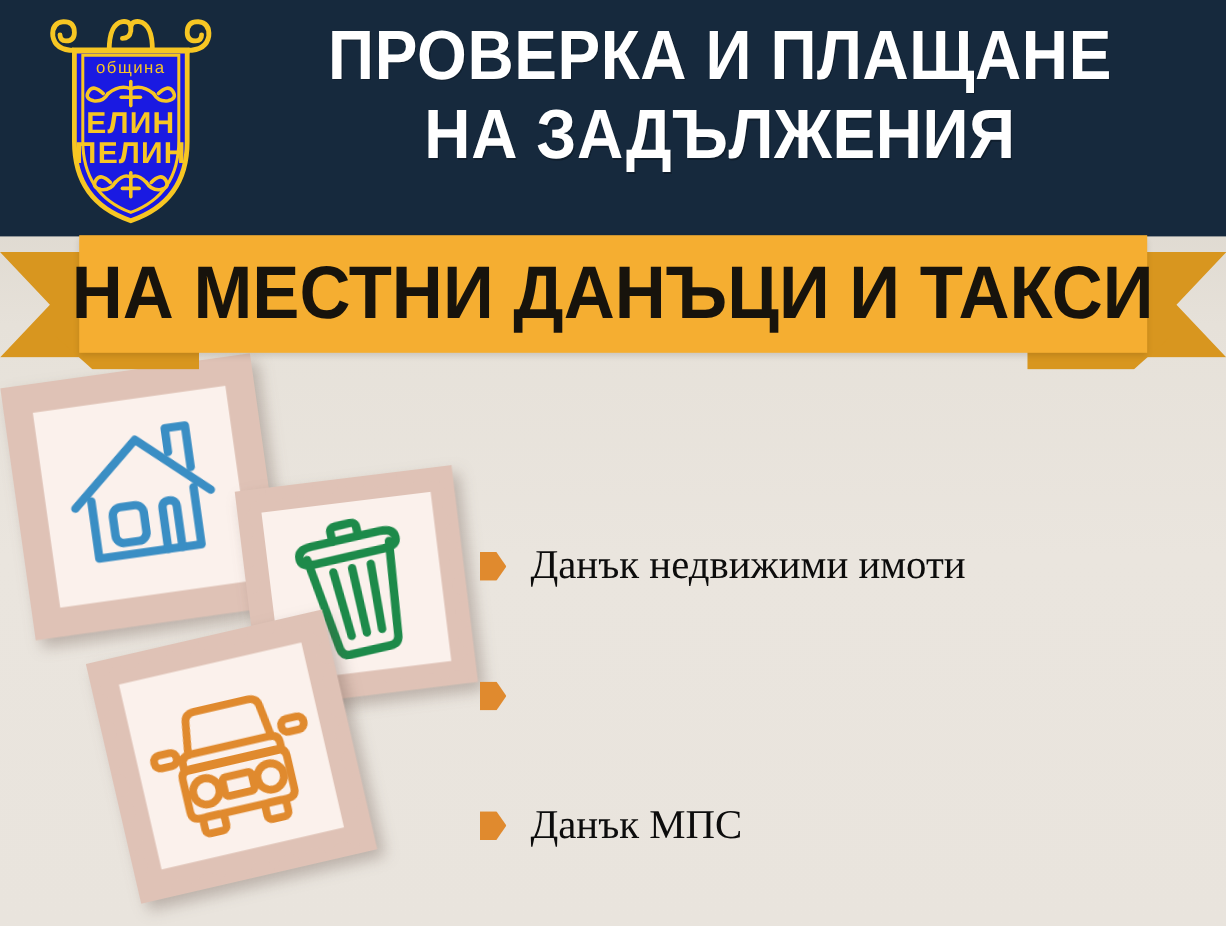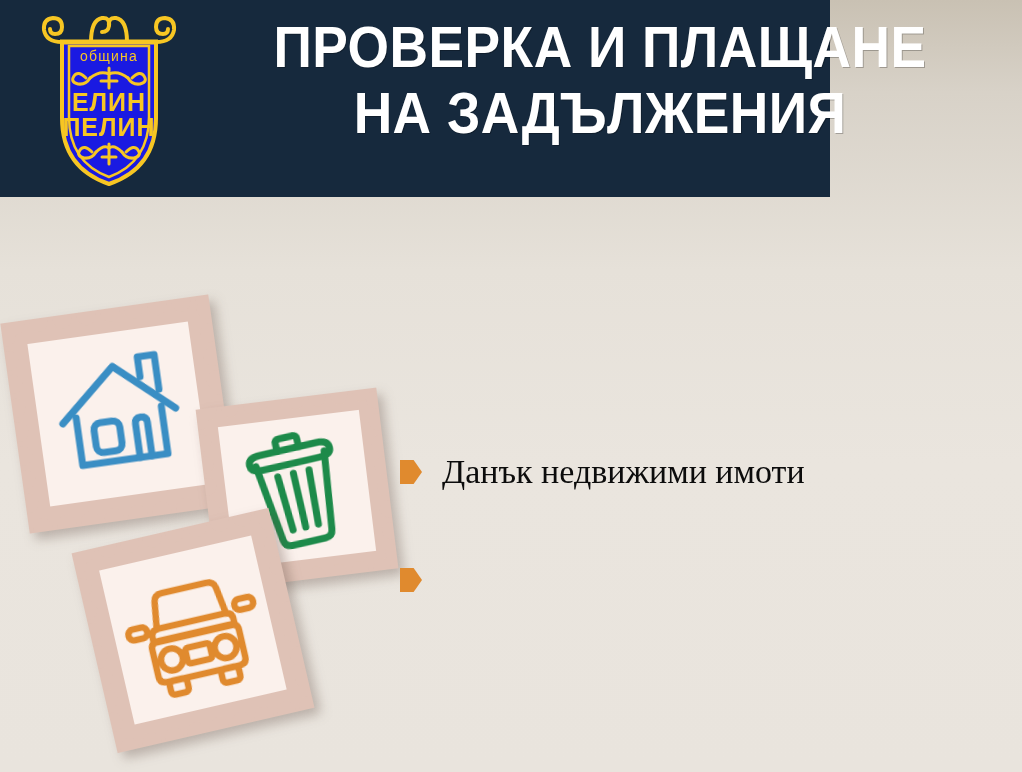--- a/index.html
+++ b/index.html
@@ -12,21 +12,21 @@
   }
   .poster{
     position:relative;
     width:1022px;height:772px;
     overflow:hidden;
     background:linear-gradient(180deg,#c9c1b3 0%,#d8d2c8 12%,#e6e1d9 35%,#eae5de 60%,#e9e4dd 100%);
   }
 
   
   .header{
-    position:absolute;left:0;top:0;width:830px;height:197px;
+    position:absolute;left:0;top:0;width:1022px;height:197px;
     background:#16293d;
     z-index:5;
   }
   .crest{
     position:absolute;left:34px;top:8px;width:150px;height:182px;
   }
   .title-block{
     position:absolute;left:190px;top:14px;width:820px;
     text-align:center;
     color:#ffffff;
@@ -159,20 +159,29 @@
         </g>
       </svg>
     </div>
 
     <div class="title-block">
       <span class="title-line">ПРОВЕРКА И ПЛАЩАНЕ</span>
       <span class="title-line">НА ЗАДЪЛЖЕНИЯ</span>
     </div>
   </div>
 
+  <div class="ribbon">
+    <div class="ribbon-tail left"></div>
+    <div class="ribbon-tail right"></div>
+    <div class="ribbon-fold left"></div>
+    <div class="ribbon-fold right"></div>
+    <div class="ribbon-band">
+      <span class="ribbon-text">НА МЕСТНИ ДАНЪЦИ И ТАКСИ</span>
+    </div>
+  </div>
 
   <div class="stamps">
 
     <div class="stamp" style="left:14px;top:8px;width:210px;height:212px;transform:rotate(-8deg);">
       <div class="stamp-scallop" style="-webkit-mask-image:
              radial-gradient(circle 11px at 50% 0,transparent 96%,#000 100%);"></div>
       <svg viewBox="0 0 210 212" width="210" height="212" style="position:absolute;left:0;top:0;">
         <defs>
           <mask id="scallopA">
             <rect x="0" y="0" width="210" height="212" fill="#fff"></rect>
@@ -343,15 +352,19 @@
   </div>
 
   <div class="list">
     <div class="list-item">
       <span class="bullet"></span>
       <span class="list-label">Данък недвижими имоти</span>
     </div>
     <div class="list-item">
       <span class="bullet"></span>
     </div>
+    <div class="list-item">
+      <span class="bullet"></span>
+      <span class="list-label">Данък МПС</span>
+    </div>
   </div>
 
 </div>
 
 </body></html>

